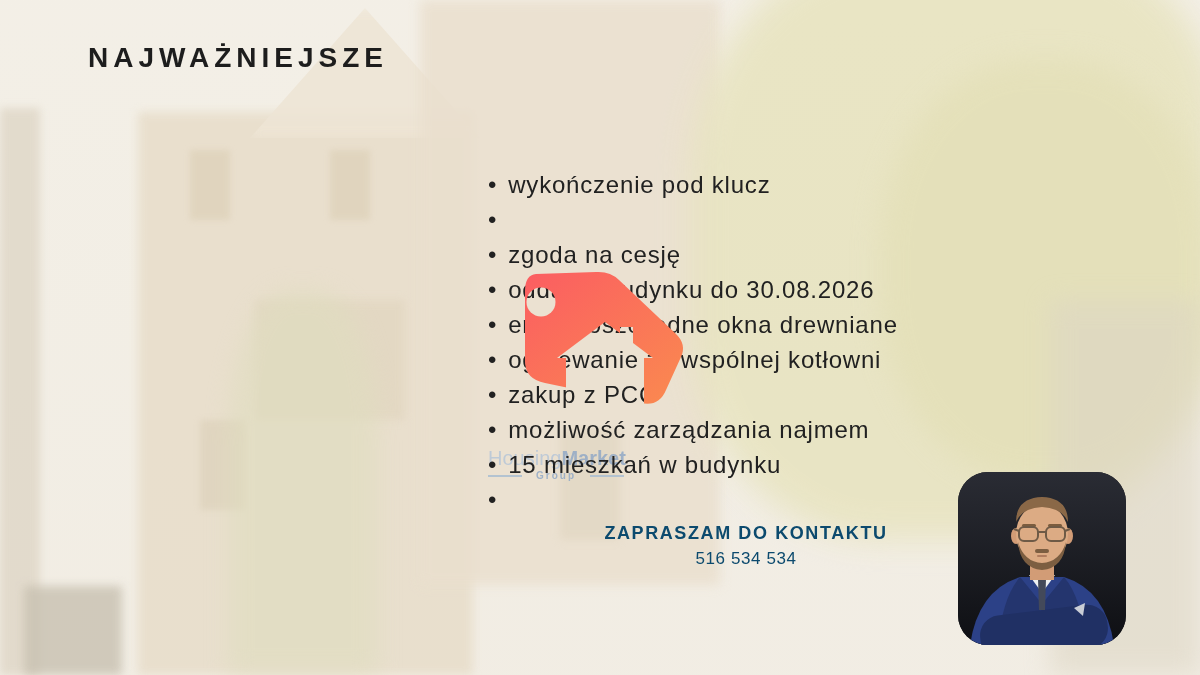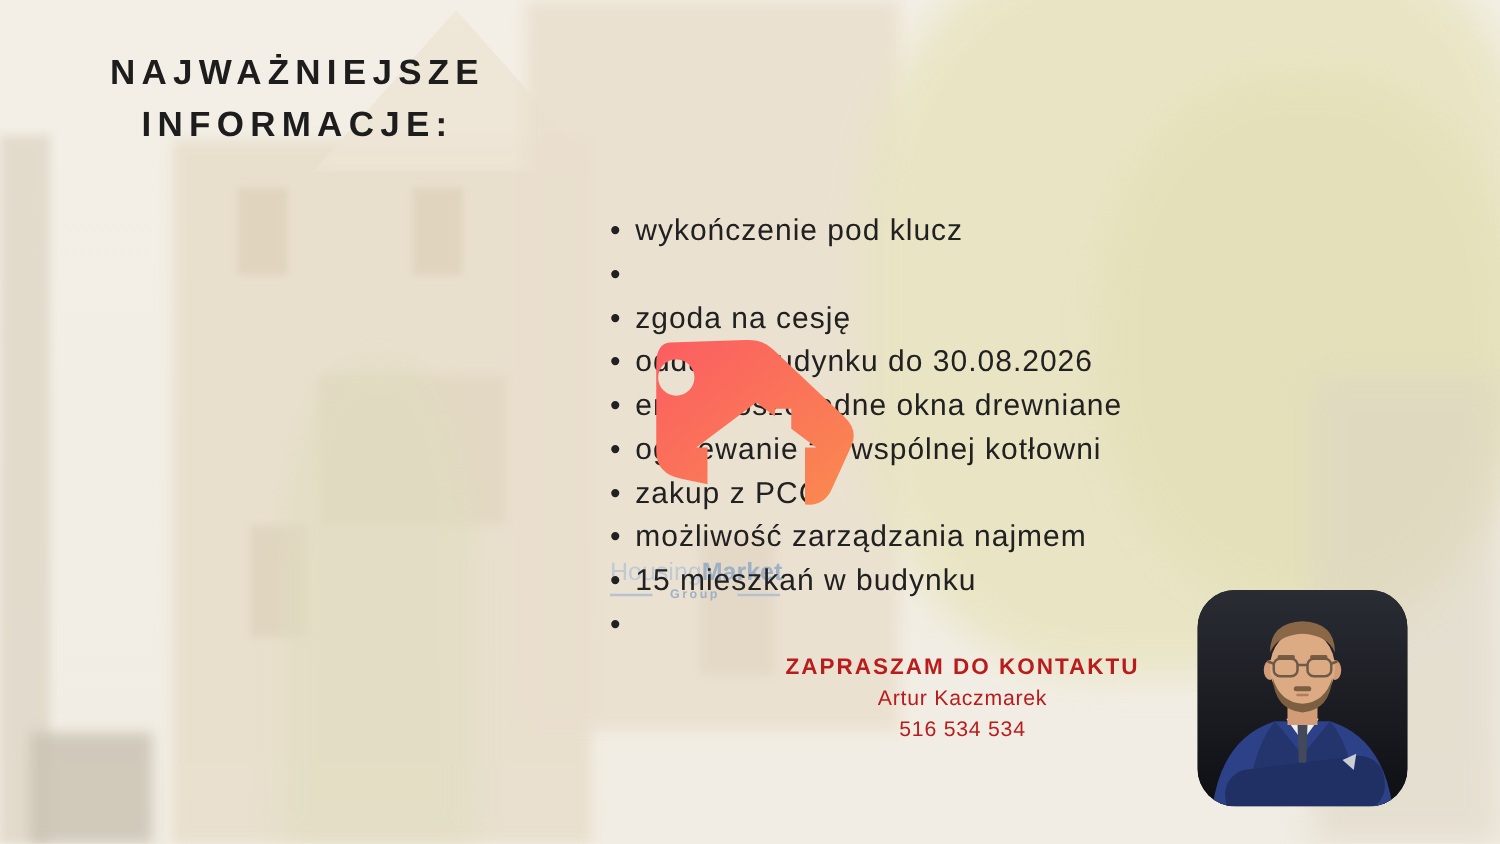--- a/index.html
+++ b/index.html
@@ -50,21 +50,21 @@
   .key-info li{
     display:flex;align-items:baseline;gap:11px;
     font-size:24px;line-height:35px;letter-spacing:.8px;color:#212121;
   }
   .key-info .dot{font-size:24px;line-height:35px;}
 
   
   .tag-logo{position:absolute;left:512px;top:265px;width:180px;height:146px;z-index:3;}
 
   
-  .contact{position:absolute;left:560px;top:521px;width:420px;z-index:2;text-align:center;color:#b91c1c;}
+  .contact{position:absolute;left:536px;top:521px;width:420px;z-index:2;text-align:center;color:#0c4a6e;}
   .contact .c-heading{font-size:18px;font-weight:700;letter-spacing:1.6px;line-height:25px;}
   .contact .c-row{font-size:17px;line-height:25px;letter-spacing:.6px;}
 
   
   .portrait{
     position:absolute;left:958px;top:472px;width:168px;height:173px;z-index:2;
     border-radius:30px;overflow:hidden;background:#15161b;
   }
 </style>
 </head>
@@ -81,21 +81,20 @@
 <div class="bg bg-win4"></div>
 <div class="bg bg-cols"></div>
 <div class="bg bg-tree-right"></div>
 <div class="bg bg-tree-right2"></div>
 <div class="bg bg-tree-mid"></div>
 <div class="bg bg-shed"></div>
 <div class="bg bg-trunks"></div>
 
 <div class="title">
   <div>NAJWAŻNIEJSZE</div>
-  <div>INFORMACJE:</div>
 </div>
 
 <div class="watermark">
   <div class="wm-line1">
     <span class="wm-light">Housing</span><span class="wm-bold">Market</span>
   </div>
   <div class="wm-row">
     <span class="wm-rule"></span>
     <span class="wm-sub">Group</span>
     <span class="wm-rule"></span>
@@ -174,21 +173,20 @@
       <circle cx="29" cy="37" r="14.5" fill="#000000"></circle>
       <path fill="#000000" d="M 93,57 L 141,93 L 132,93 L 132,146 L 54,146 L 54,93 L 45,93 Z"></path>
       <rect x="108" y="62" width="13" height="22" fill="#000000"></rect>
     </mask>
   </defs>
   <rect x="0" y="0" width="180" height="146" fill="url(#tagGrad)" mask="url(#tagMask)"></rect>
 </svg>
 
 <div class="contact">
   <div class="c-heading">ZAPRASZAM DO KONTAKTU</div>
-  <div class="c-row">Artur Kaczmarek</div>
   <div class="c-row">516 534 534</div>
 </div>
 
 <div class="portrait">
   <svg viewBox="0 0 168 173" width="168" height="173" aria-hidden="true">
     <defs>
       <linearGradient id="pbg" x1="0" y1="0" x2="0" y2="1">
         <stop offset="0" stop-color="#2a2c34"></stop>
         <stop offset="1" stop-color="#0e0f13"></stop>
       </linearGradient>

